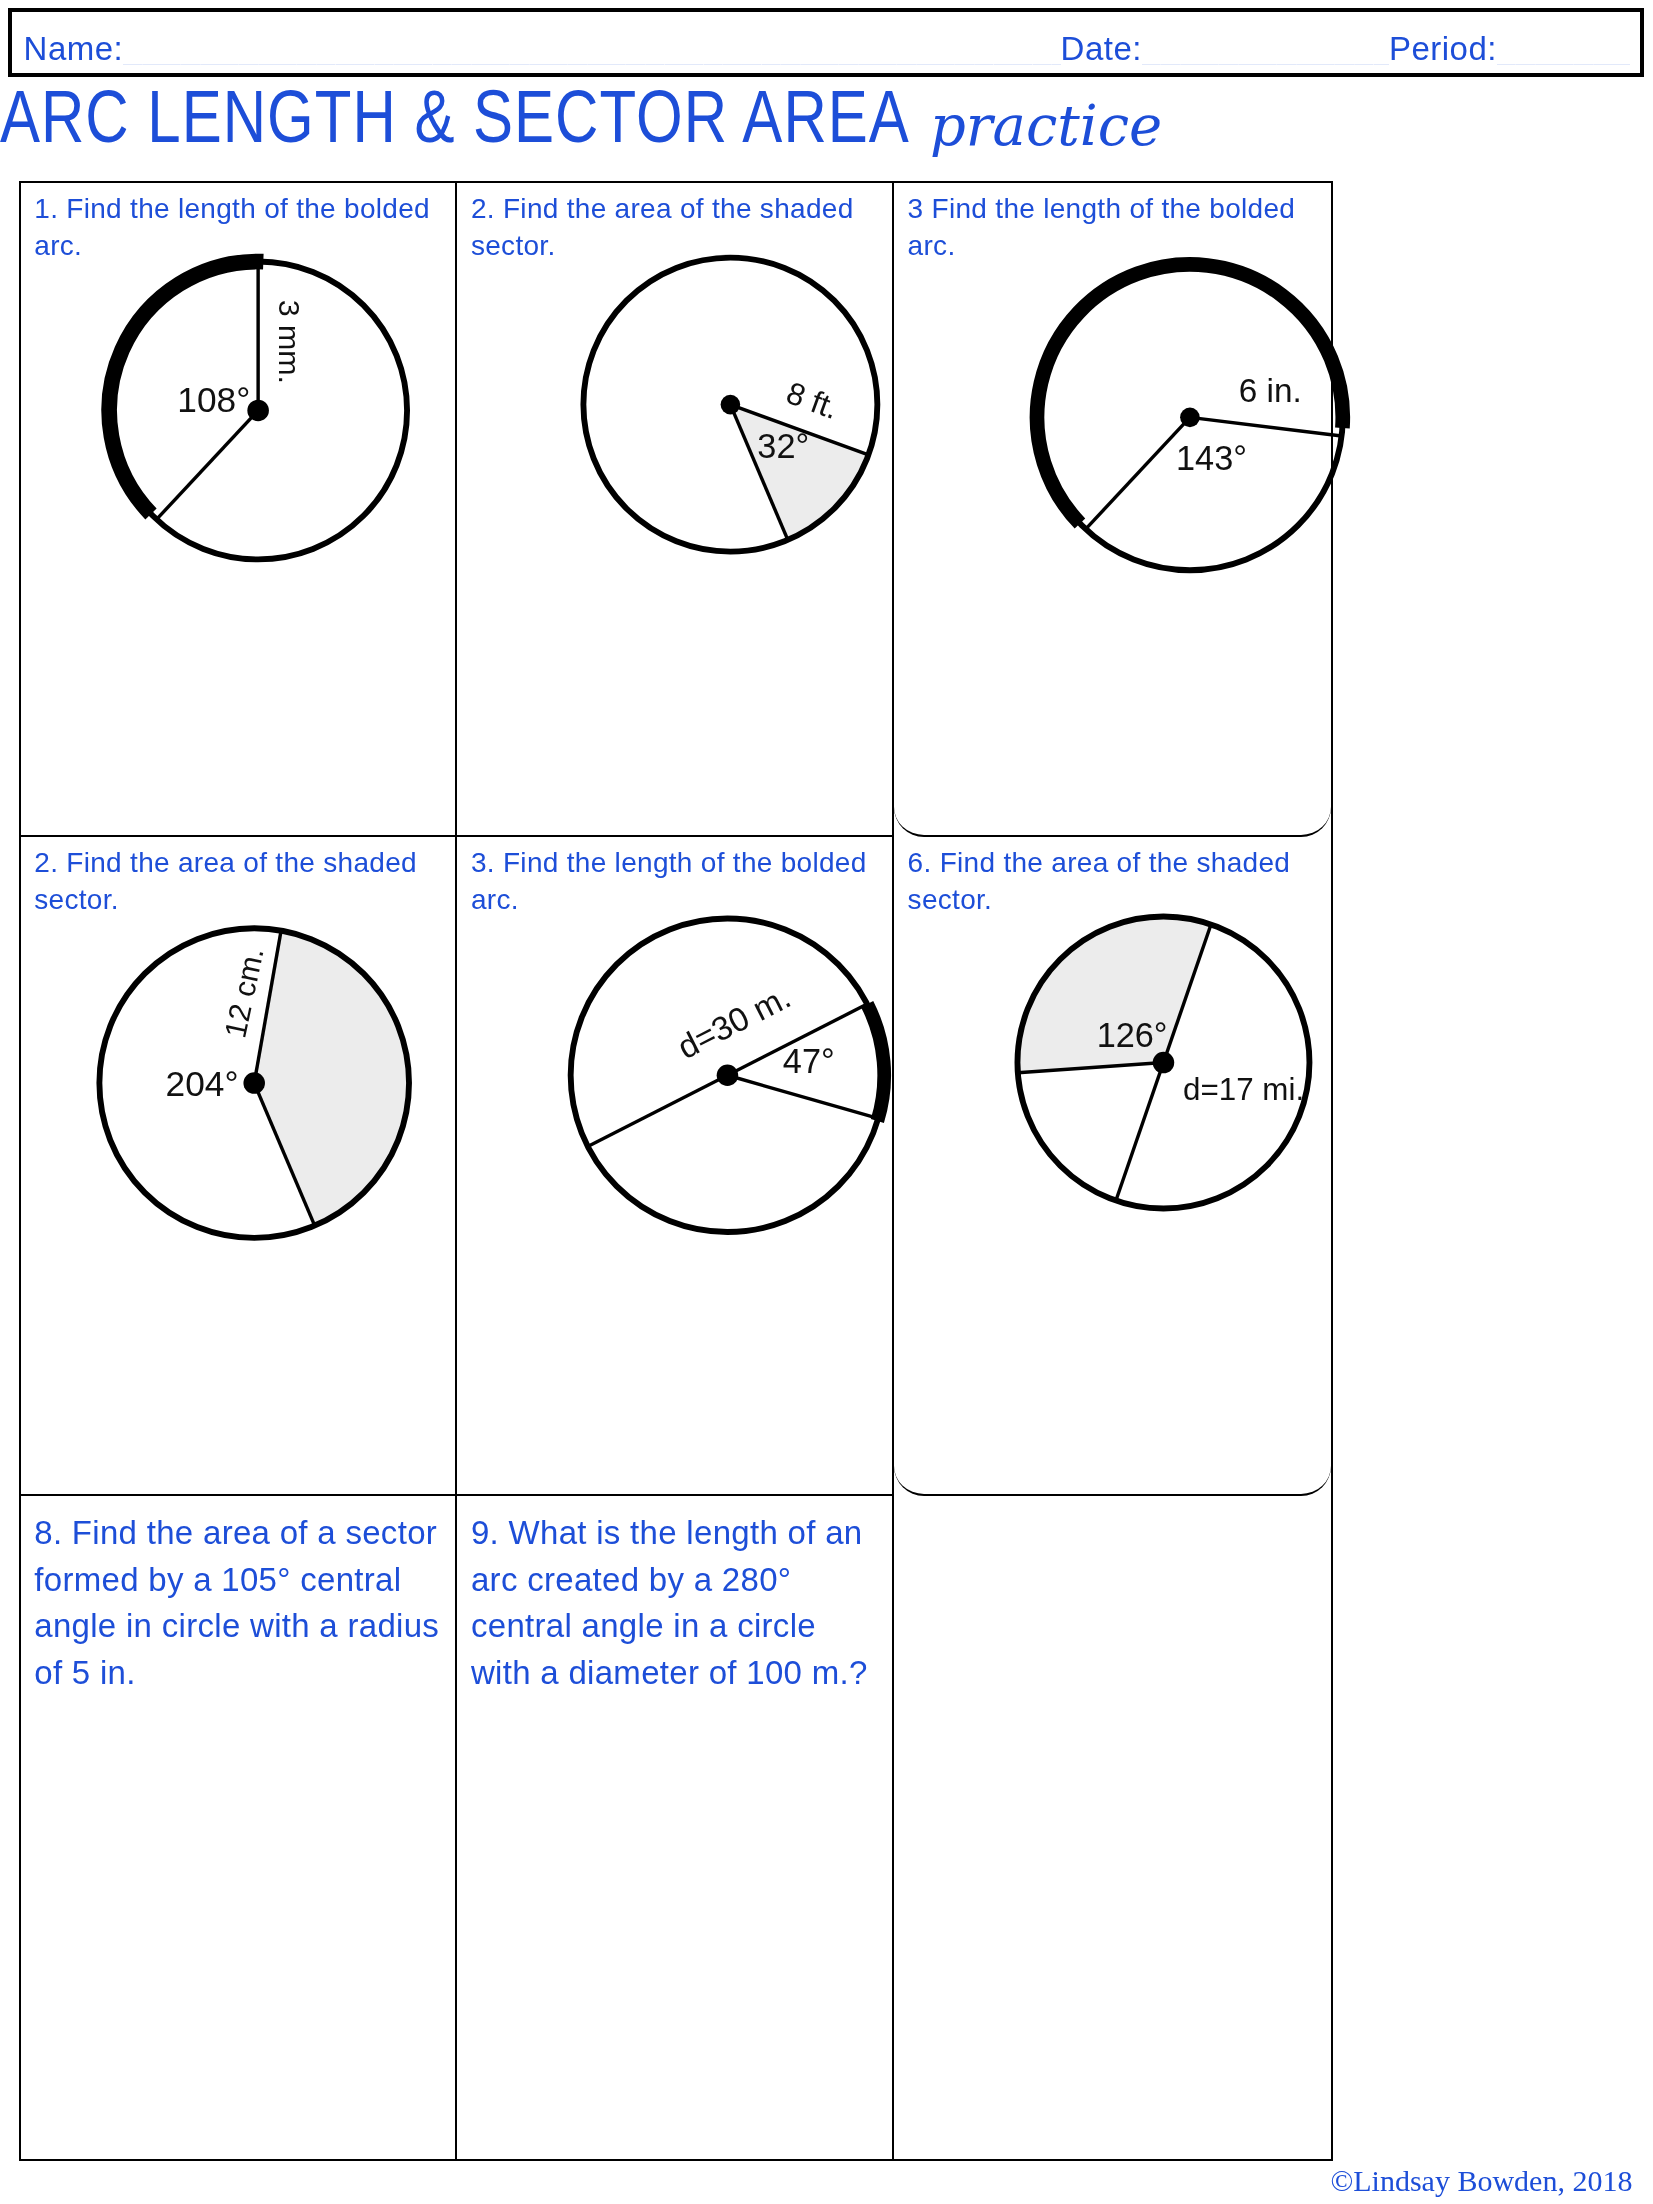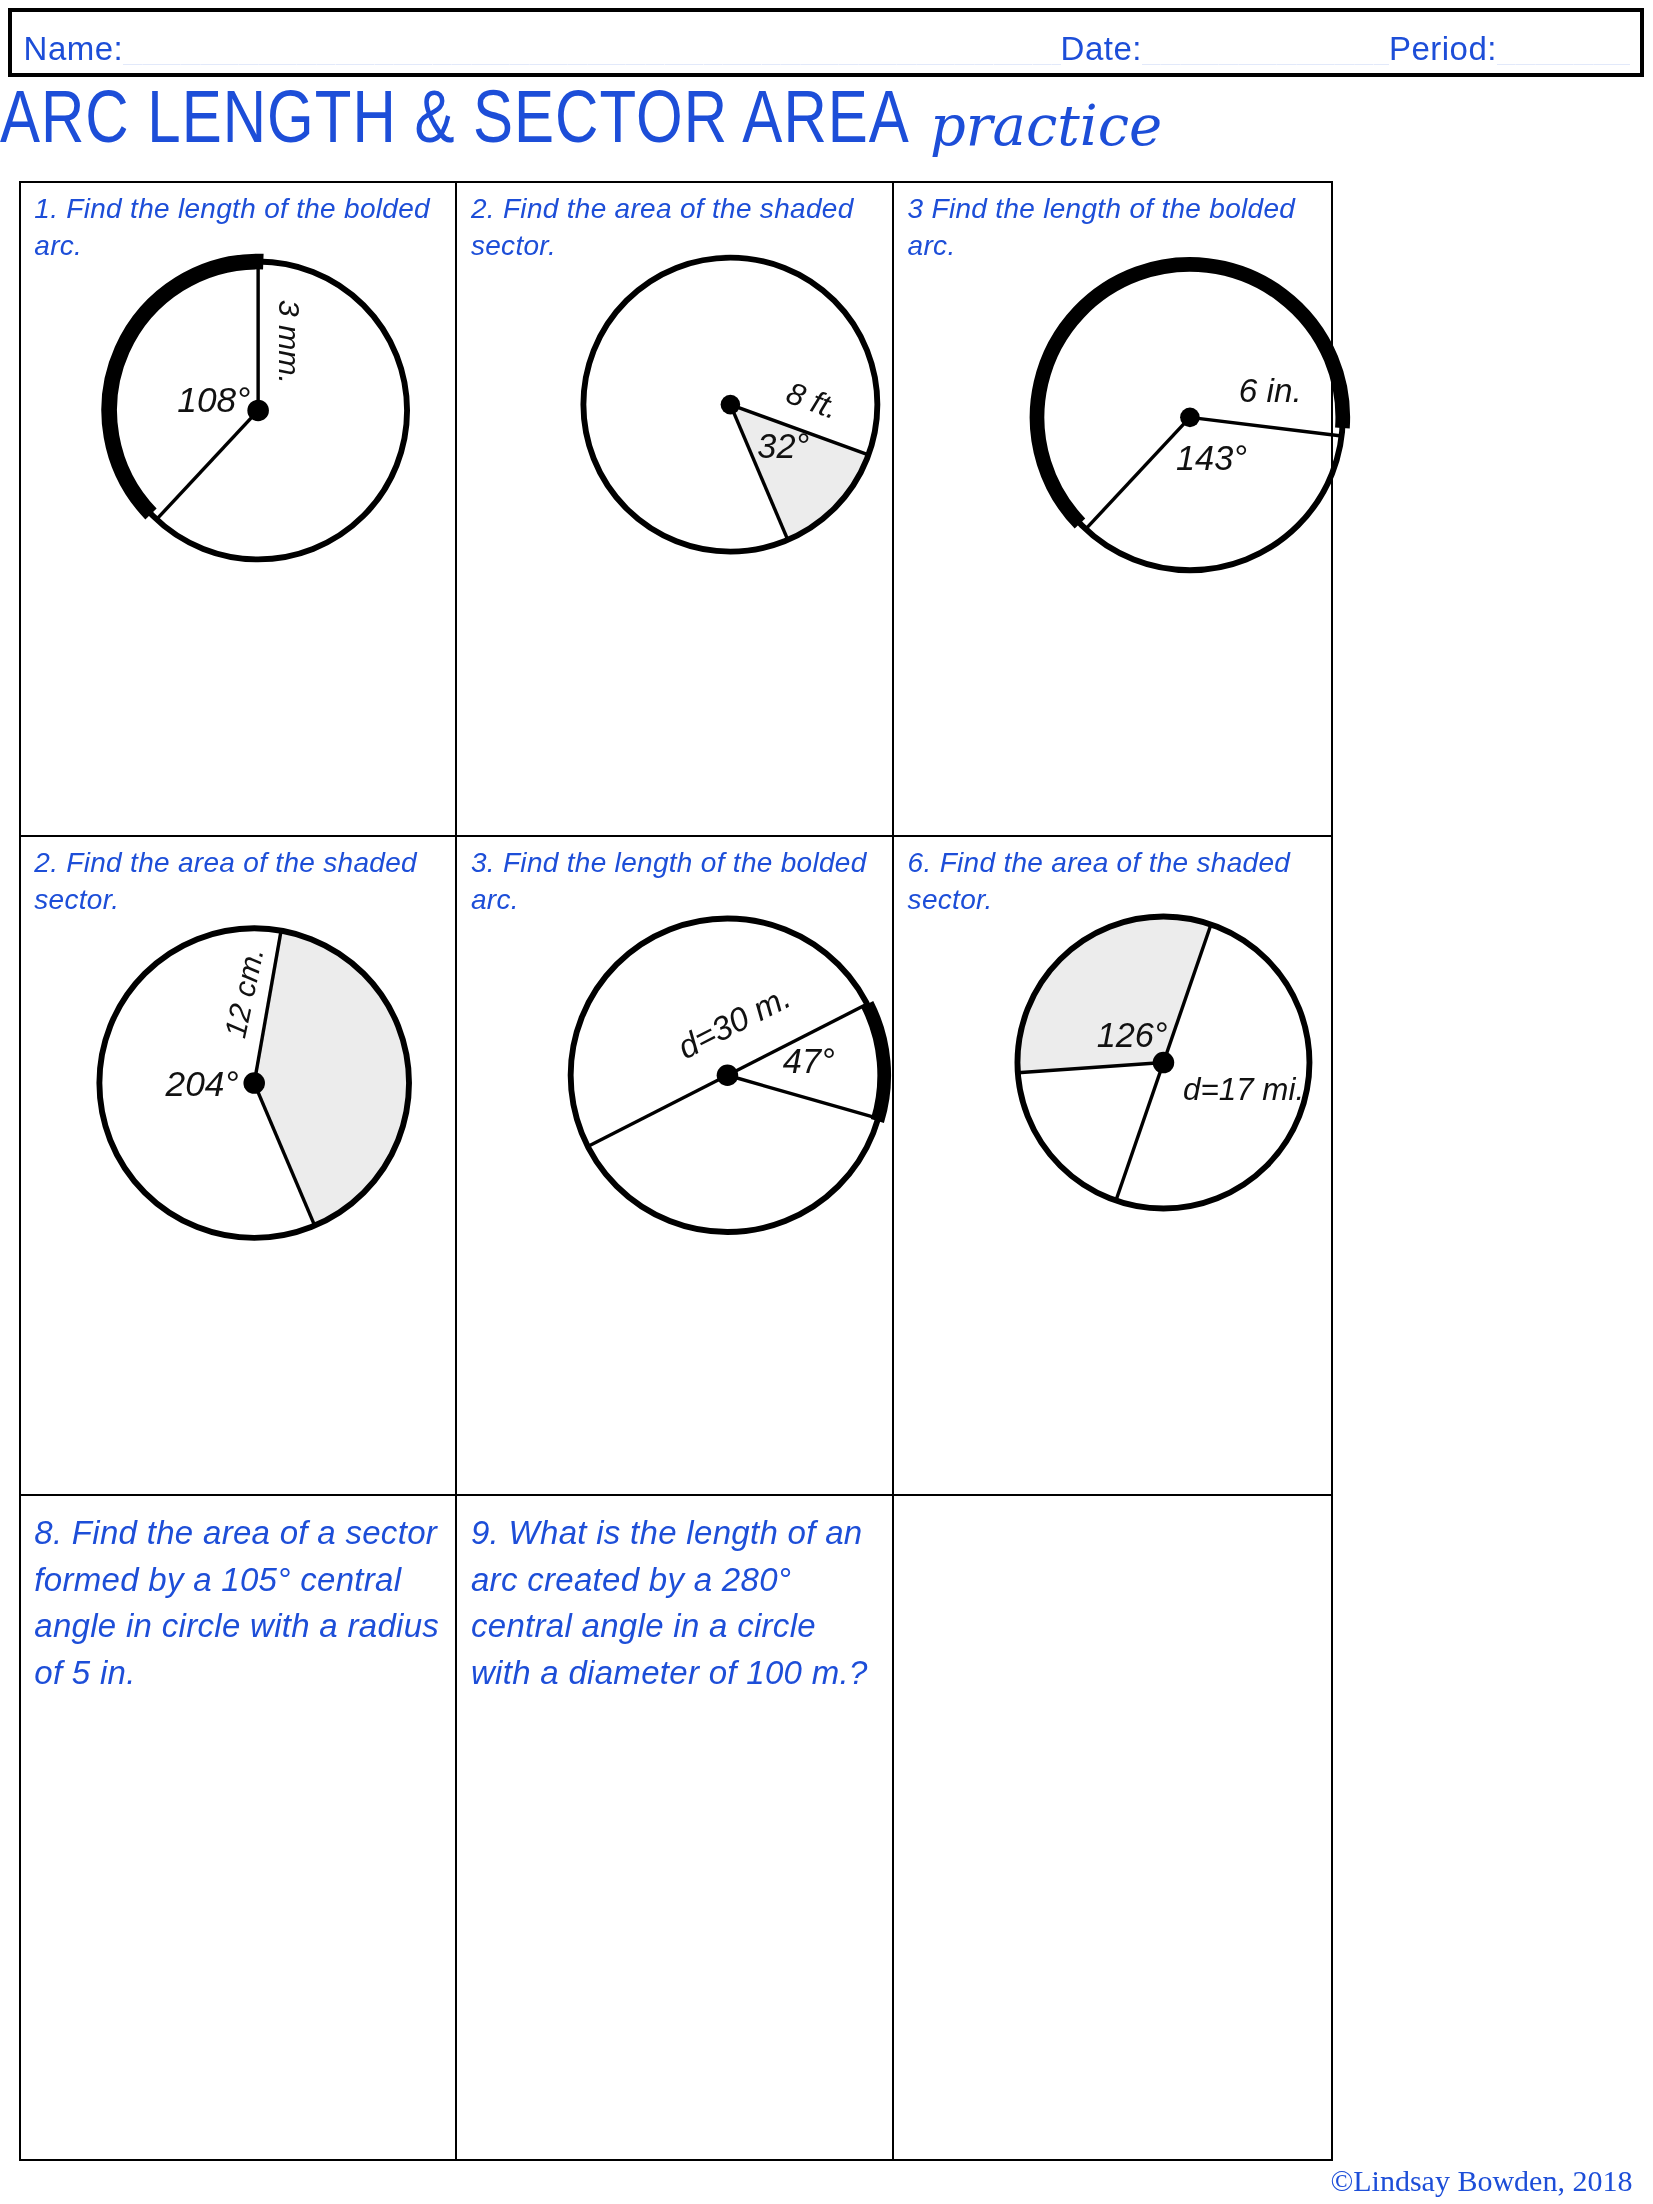--- a/index.html
+++ b/index.html
@@ -43,28 +43,27 @@
     font-style:italic;font-size:56px;
     margin-left:15.7px;
   }
   
   .grid{
     position:absolute;left:18.6px;top:181px;width:1314px;height:1980px;
     box-sizing:border-box;border:2.9px solid #000;
     display:grid;
     grid-template-columns:1fr 1fr 1fr;
     grid-template-rows:654px 659px 1fr;
-    font-style:italic;
   }
   .cell{
     position:relative;box-sizing:border-box;
     border-right:2.9px solid #000;border-bottom:2.9px solid #000;
     padding:7.8px 11.8px 0 13.7px;
   }
-  .cell:nth-child(3n){border-right:none;}
+  .cell:nth-child(3n){border-right:none;border-radius:30px;}
   .cell:nth-child(n+7){border-bottom:none;}
   .prompt{
     position:relative;z-index:1;
     font-size:28px;line-height:1.32;letter-spacing:0.3px;
   }
   .cell.wordy .prompt{font-size:33px;line-height:1.42;padding-top:5.9px;}
   .diagram{
     position:absolute;left:0;top:0;z-index:0;
   }
   .diagram text{

